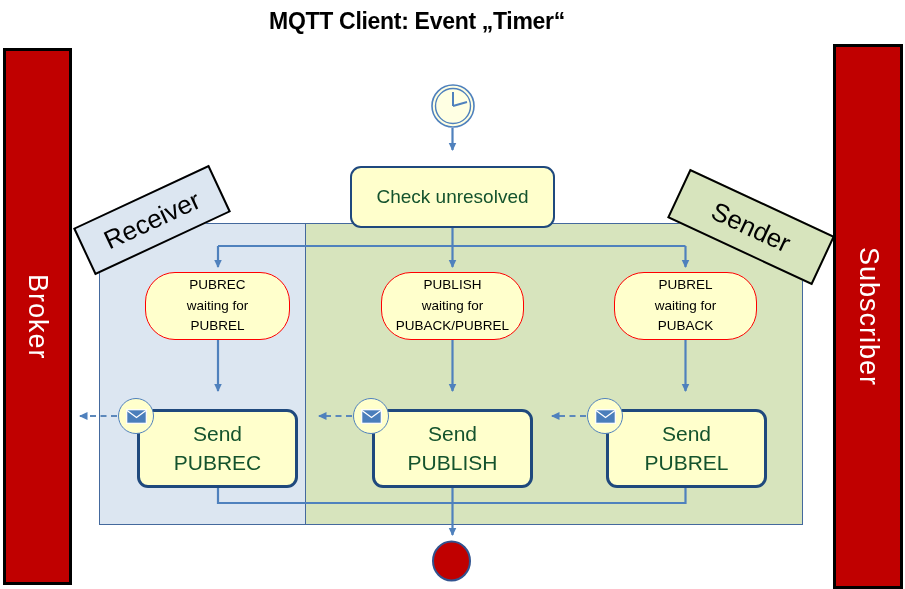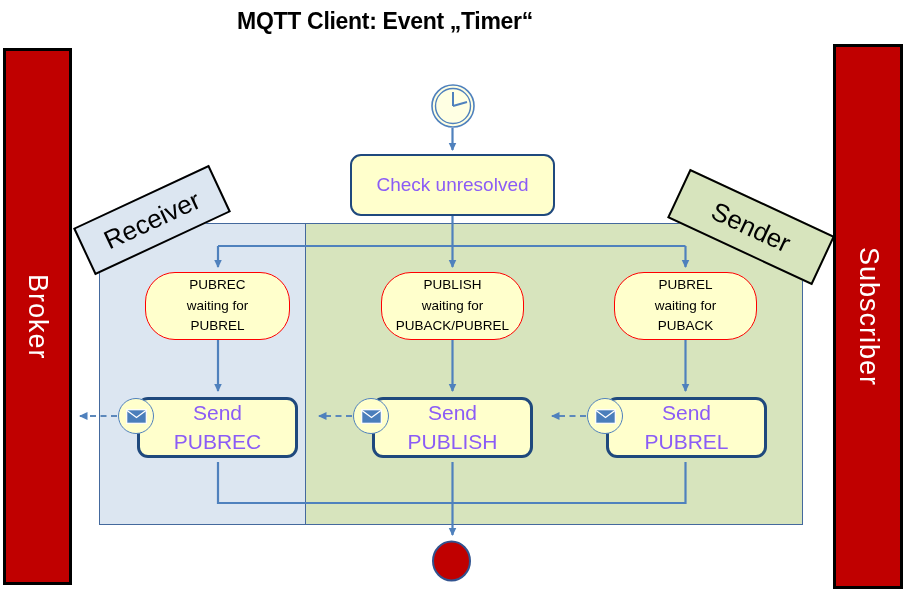--- a/index.html
+++ b/index.html
@@ -1,20 +1,20 @@
 <!DOCTYPE html>
 <html><head>
 <meta charset="utf-8">
 <style>
   html,body{margin:0;padding:0;background:#ffffff;}
   .stage{position:relative;width:905px;height:589px;background:#ffffff;
          font-family:"Liberation Sans",sans-serif;overflow:hidden;}
 
   .title{position:absolute;top:8px;left:0;width:770px;text-align:center;
-         font-size:23px;font-weight:bold;color:#000;z-index:7;letter-spacing:-0.3px;}
+         font-size:23px;font-weight:bold;color:#000;z-index:7;letter-spacing:-0.3px;padding-left:32px;}
 
   
   .bar{position:absolute;background:#c00000;border:3px solid #000;color:#fff;
        display:flex;align-items:center;justify-content:center;z-index:6;box-sizing:border-box;}
   .bar-left{left:3px;top:48px;width:69px;height:537px;}
   .bar-right{left:833px;top:44px;width:70px;height:545px;}
   .bar span{writing-mode:vertical-rl;text-orientation:sideways;font-size:27px;letter-spacing:1px;}
 
   
   .region{position:absolute;box-sizing:border-box;border:1.6px solid #44699d;z-index:1;}
@@ -23,23 +23,23 @@
 
   
   .rot-label{position:absolute;display:flex;align-items:center;justify-content:center;
              border:2px solid #000;font-size:26px;color:#000;z-index:5;box-sizing:border-box;}
   .receiver-label{left:77px;top:194px;width:150px;height:52px;background:#dce6f1;transform:rotate(-25deg);}
   .sender-label{left:671px;top:200px;width:160px;height:54px;background:#d7e4bd;transform:rotate(25deg);}
 
   
   .box{position:absolute;background:#ffffcc;border:3px solid #1f497d;border-radius:11px;
        display:flex;flex-direction:column;align-items:center;justify-content:center;
-       text-align:center;color:#8b5cf6;z-index:4;box-sizing:border-box;}
+       text-align:center;color:#14532d;z-index:4;box-sizing:border-box;margin-top:12px;}
   .check-box{left:350px;top:154px;width:205px;height:62px;font-size:19px;line-height:1.4;border-width:2.5px;}
-  .send-box{width:161px;height:61px;font-size:21px;line-height:1.35;}
+  .send-box{width:161px;height:79px;font-size:21px;line-height:1.35;}
   .send-1{left:137px;top:397px;}
   .send-2{left:372px;top:397px;}
   .send-3{left:606px;top:397px;}
 
   
   .pill{position:absolute;background:#ffffcc;border:1.5px solid #ff0000;border-radius:30px;
         display:flex;flex-direction:column;align-items:center;justify-content:center;
         text-align:center;font-size:13.5px;line-height:1.55;color:#000;z-index:4;box-sizing:border-box;}
   .pill-1{left:145px;top:272px;width:145px;height:68px;}
   .pill-2{left:381px;top:272px;width:143px;height:68px;}

